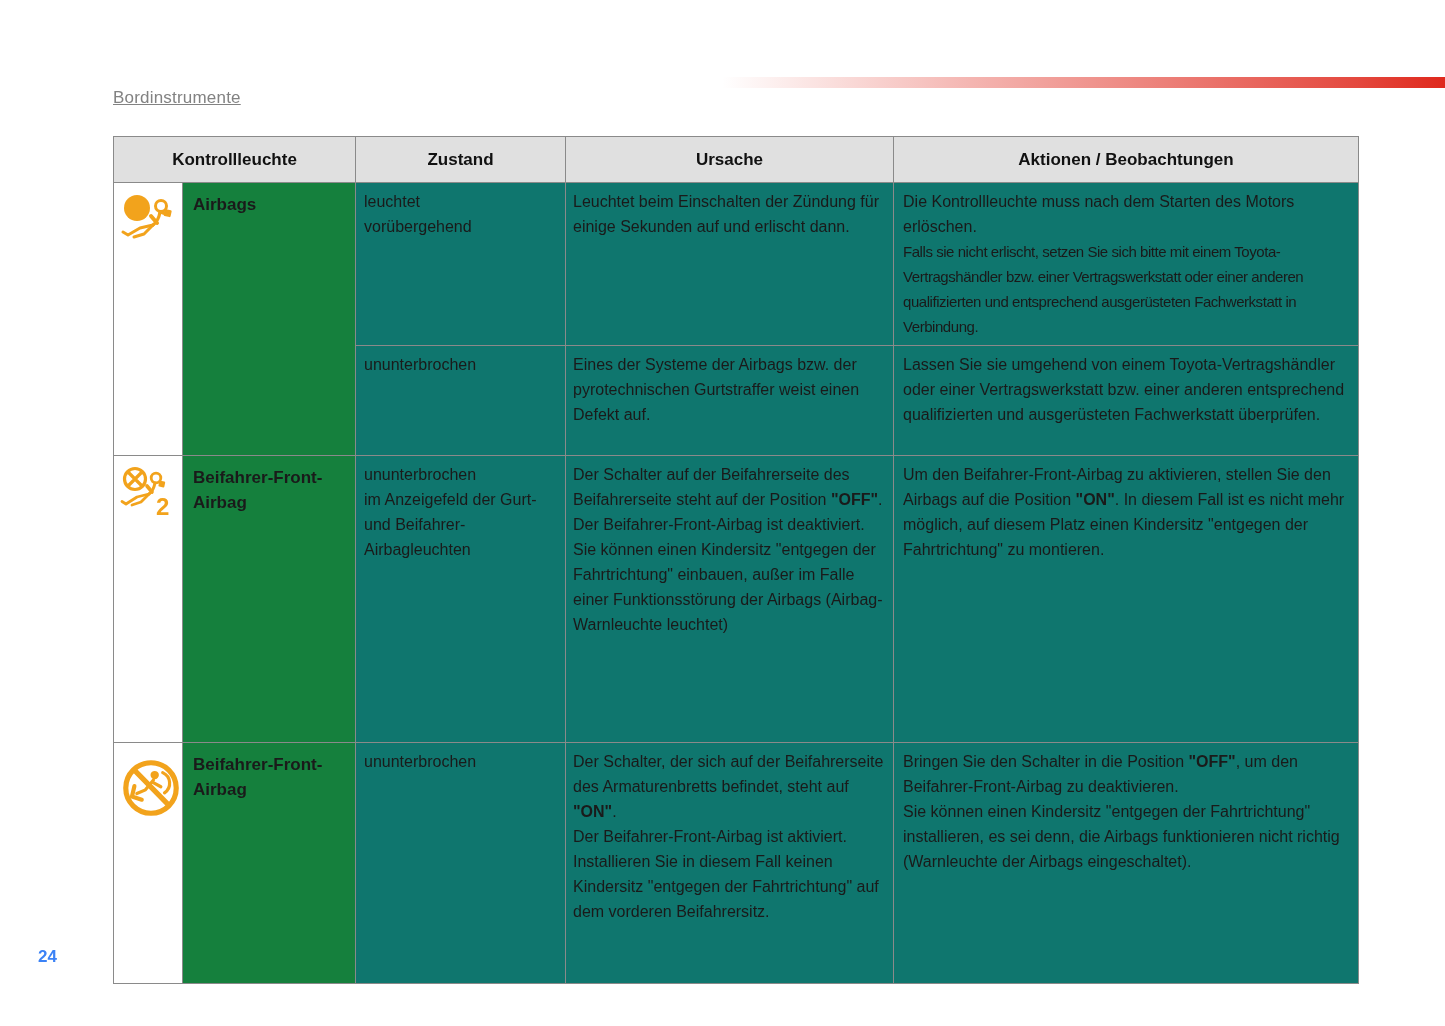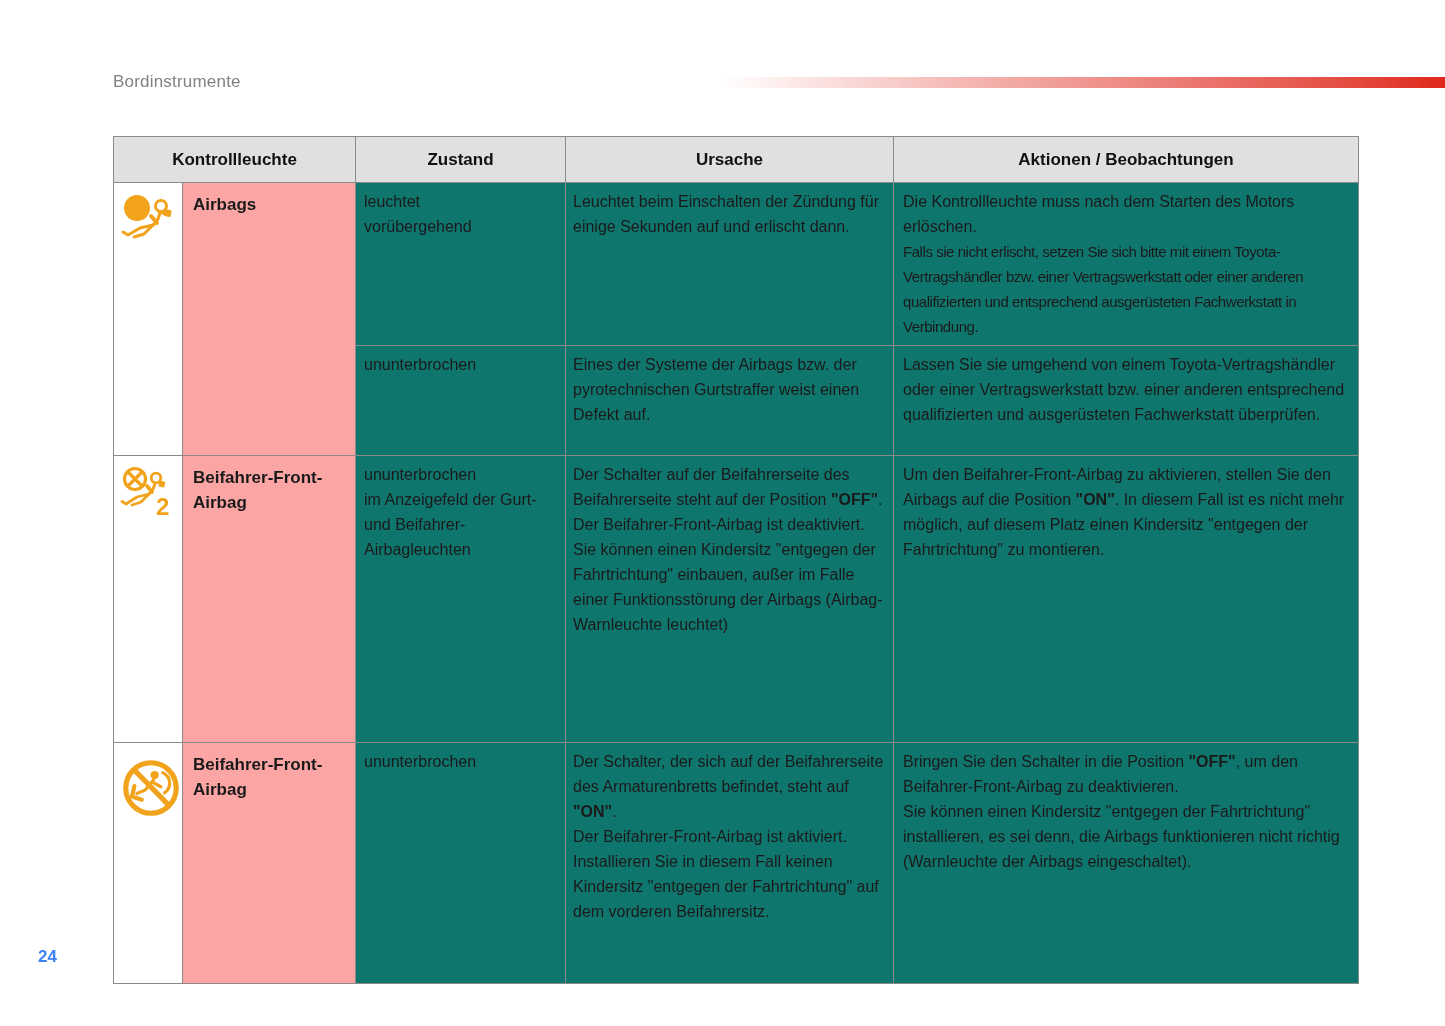--- a/index.html
+++ b/index.html
@@ -5,22 +5,22 @@
 <style>
   * { margin: 0; padding: 0; box-sizing: border-box; }
   html, body { background: #ffffff; }
   body {
     width: 1445px; height: 1026px;
     position: relative;
     font-family: "Liberation Sans", "DejaVu Sans", sans-serif;
     color: #1a1a1a;
   }
   .breadcrumb {
-    position: absolute; left: 113px; top: 72px;
-    font-size: 17px; color: #828282; letter-spacing: 0.2px;
+    position: absolute; left: 113px; top: 88px;
+    font-size: 17px; color: #828282; letter-spacing: 0.2px; text-decoration: underline;
   }
   .red-bar {
     position: absolute; left: 722px; right: 0; top: 77px; height: 11px;
     background: linear-gradient(90deg,
       rgba(223,40,28,0) 0%,
       rgba(223,40,28,0.12) 12%,
       rgba(223,40,28,0.35) 35%,
       rgba(223,40,28,0.60) 62%,
       rgba(223,40,28,0.85) 88%,
       #df281c 100%);
@@ -47,21 +47,21 @@
     white-space: pre-line;
     background: #0f766e;
   }
   td.icon-cell {
     background: #fff;
     padding: 10px 3px 4px 5px;
     text-align: center;
     white-space: normal;
   }
   td.name-cell {
-    background: #fca5a5;
+    background: #15803d;
     font-weight: bold; font-size: 17px;
     padding: 9px 8px 6px 10px;
   }
   td.ursache-cell { padding-left: 7px; }
   td.aktionen-cell { padding-left: 9px; }
   .b { font-weight: bold; }
   .cond { font-size: 15px; letter-spacing: -0.45px; margin-top: 24px; }
   .page-number {
     position: absolute; left: 38px; top: 947px;
     font-size: 17px; font-weight: bold; color: #3b82f6;

